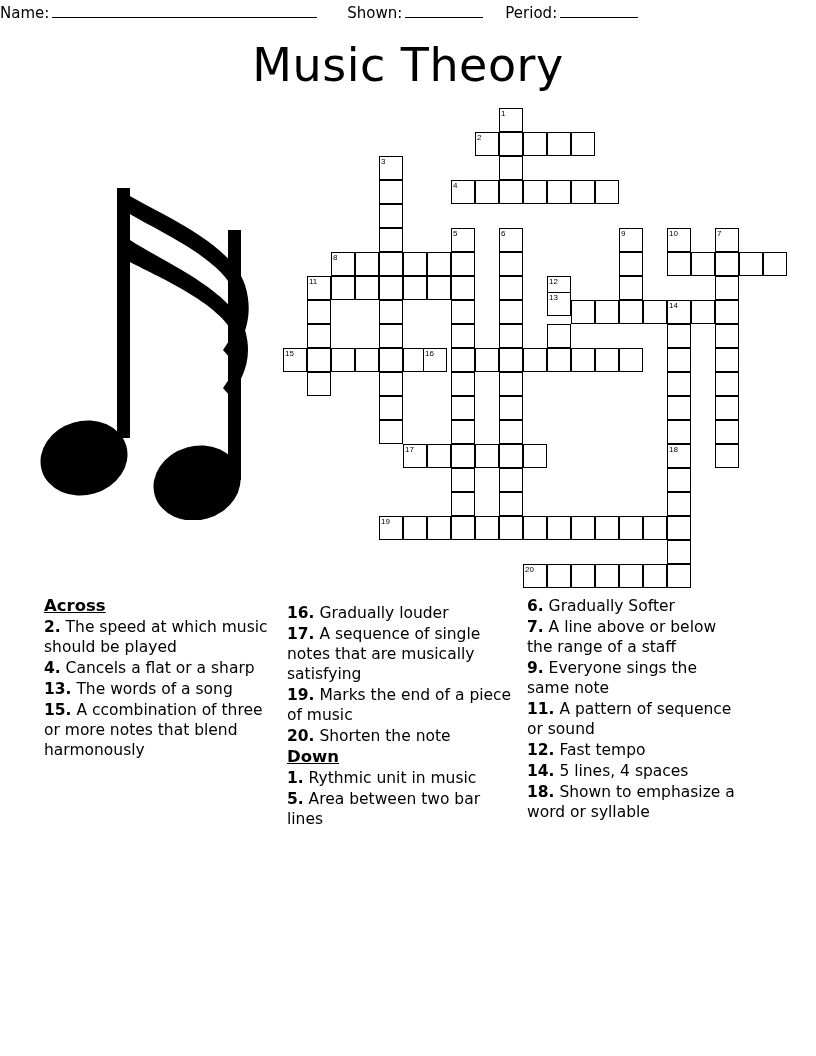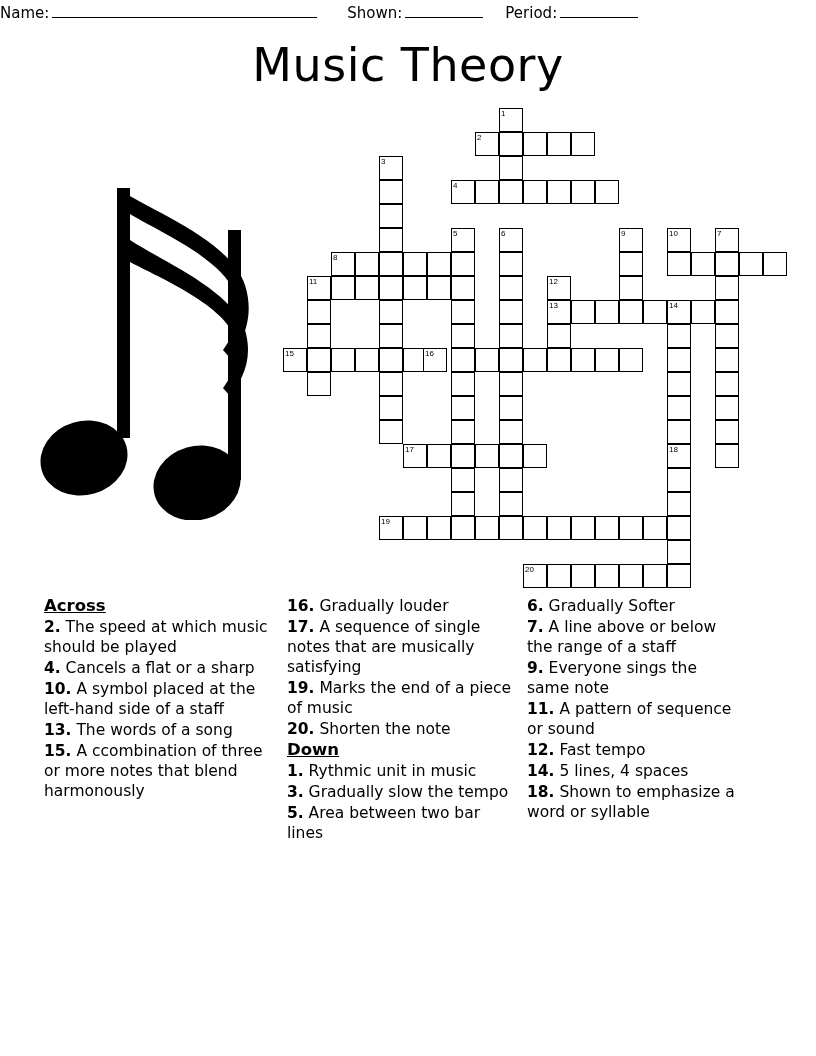--- a/index.html
+++ b/index.html
@@ -100,21 +100,21 @@
     display: flex;
     gap: 0px;
     font-size: 15.5px;
     line-height: 20px;
   }
   .col {
     width: 243px;
     padding-right: 14px;
     box-sizing: border-box;
   }
-  .col.col2 { width: 240px; }
+  .col.col2 { width: 240px; margin-top: 7px; }
   .col.col3 { width: 230px; }
   .sec-head {
     font-weight: bold;
     text-decoration: underline;
     font-size: 16.5px;
     margin-bottom: 1px;
   }
   .clue {
     margin-bottom: 1px;
   }
@@ -223,21 +223,21 @@
     <div class="cell" style="left: 216px; top: 168px;"></div>
     <div class="cell" style="left: 264px; top: 168px;">
       <span class="num">12</span>
     </div>
     <div class="cell" style="left: 336px; top: 168px;"></div>
     <div class="cell" style="left: 432px; top: 168px;"></div>
     <div class="cell" style="left: 24px; top: 192px;"></div>
     <div class="cell" style="left: 96px; top: 192px;"></div>
     <div class="cell" style="left: 168px; top: 192px;"></div>
     <div class="cell" style="left: 216px; top: 192px;"></div>
-    <div class="cell" style="left: 264px; top: 192px;">
+    <div class="cell" style="left: 264px; top: 184px;">
       <span class="num">13</span>
     </div>
     <div class="cell" style="left: 288px; top: 192px;"></div>
     <div class="cell" style="left: 312px; top: 192px;"></div>
     <div class="cell" style="left: 336px; top: 192px;"></div>
     <div class="cell" style="left: 360px; top: 192px;"></div>
     <div class="cell" style="left: 384px; top: 192px;">
       <span class="num">14</span>
     </div>
     <div class="cell" style="left: 408px; top: 192px;"></div>
@@ -330,36 +330,34 @@
     <div class="cell" style="left: 360px; top: 456px;"></div>
     <div class="cell" style="left: 384px; top: 456px;"></div>
   </div>
 
 <div class="clues">
   <div class="col col1">
     <div class="sec-head">Across</div>
     <div id="col1">
         <div class="clue"><b>2.</b><span> The speed at which music should be played</span></div>
         <div class="clue"><b>4.</b><span> Cancels a flat or a sharp</span></div>
-        <div class="clue"><b>10.</b><span> A symbol placed at the left-hand side of a staff</span></div>
         <div class="clue"><b>13.</b><span> The words of a song</span></div>
         <div class="clue"><b>15.</b><span> A ccombination of three or more notes that blend harmonously</span></div>
       </div>
   </div>
   <div class="col col2">
     <div id="col2a">
         <div class="clue"><b>16.</b><span> Gradually louder</span></div>
         <div class="clue"><b>17.</b><span> A sequence of single notes that are musically satisfying</span></div>
         <div class="clue"><b>19.</b><span> Marks the end of a piece of music</span></div>
         <div class="clue"><b>20.</b><span> Shorten the note</span></div>
       </div>
     <div class="sec-head">Down</div>
     <div id="col2b">
         <div class="clue"><b>1.</b><span> Rythmic unit in music</span></div>
-        <div class="clue"><b>3.</b><span> Gradually slow the tempo</span></div>
         <div class="clue"><b>5.</b><span> Area between two bar lines</span></div>
       </div>
   </div>
   <div class="col col3">
     <div id="col3">
         <div class="clue"><b>6.</b><span> Gradually Softer</span></div>
         <div class="clue"><b>7.</b><span> A line above or below the range of a staff</span></div>
         <div class="clue"><b>9.</b><span> Everyone sings the same note</span></div>
         <div class="clue"><b>11.</b><span> A pattern of sequence or sound</span></div>
         <div class="clue"><b>12.</b><span> Fast tempo</span></div>

